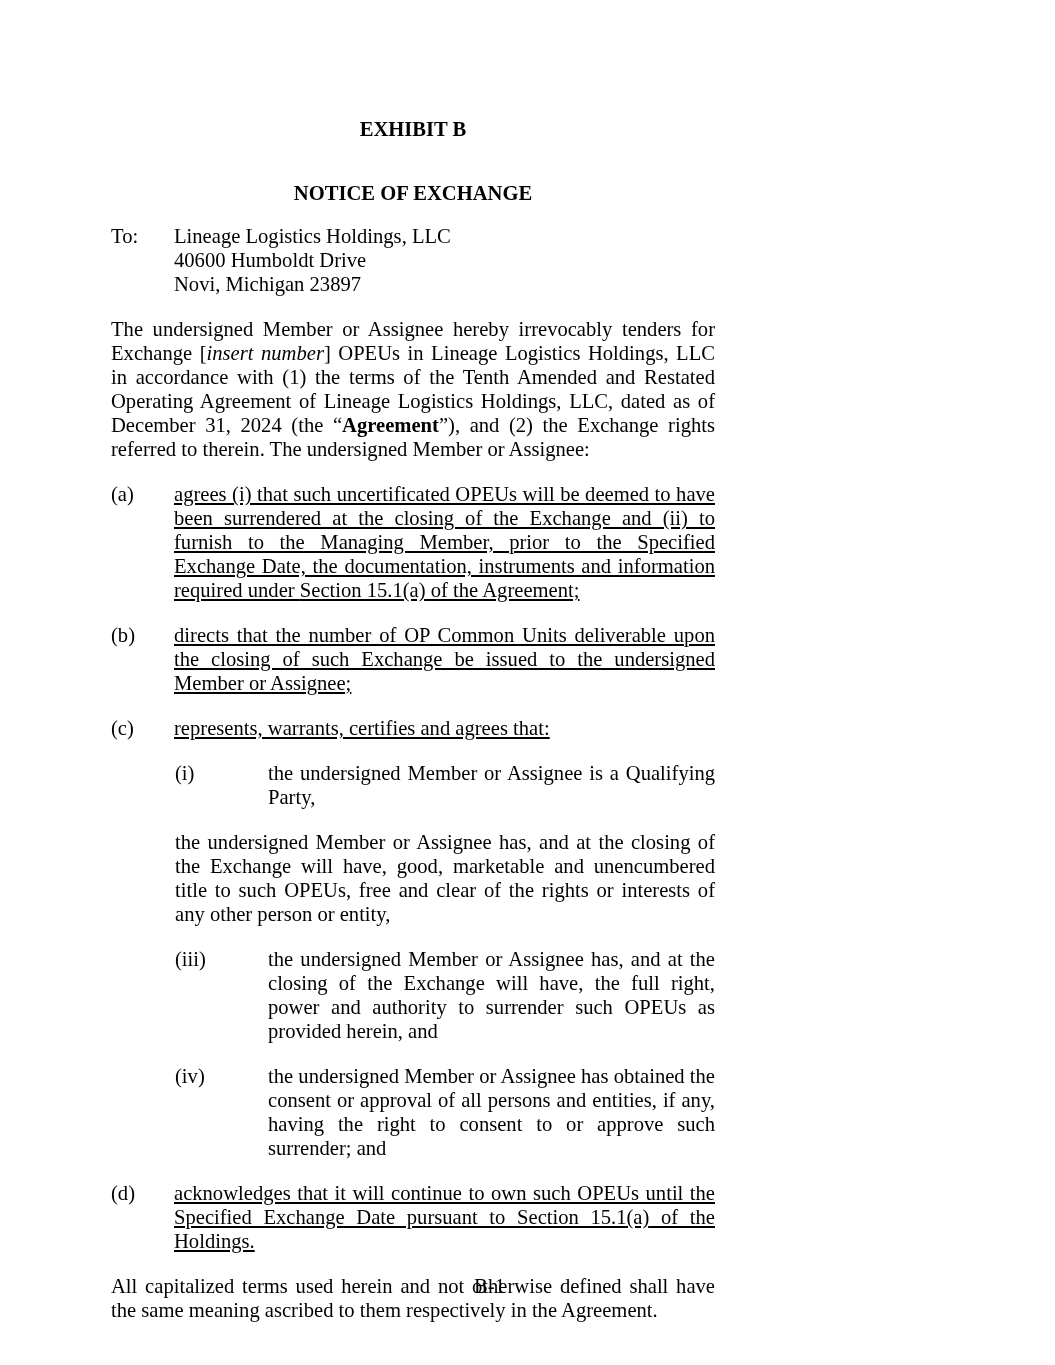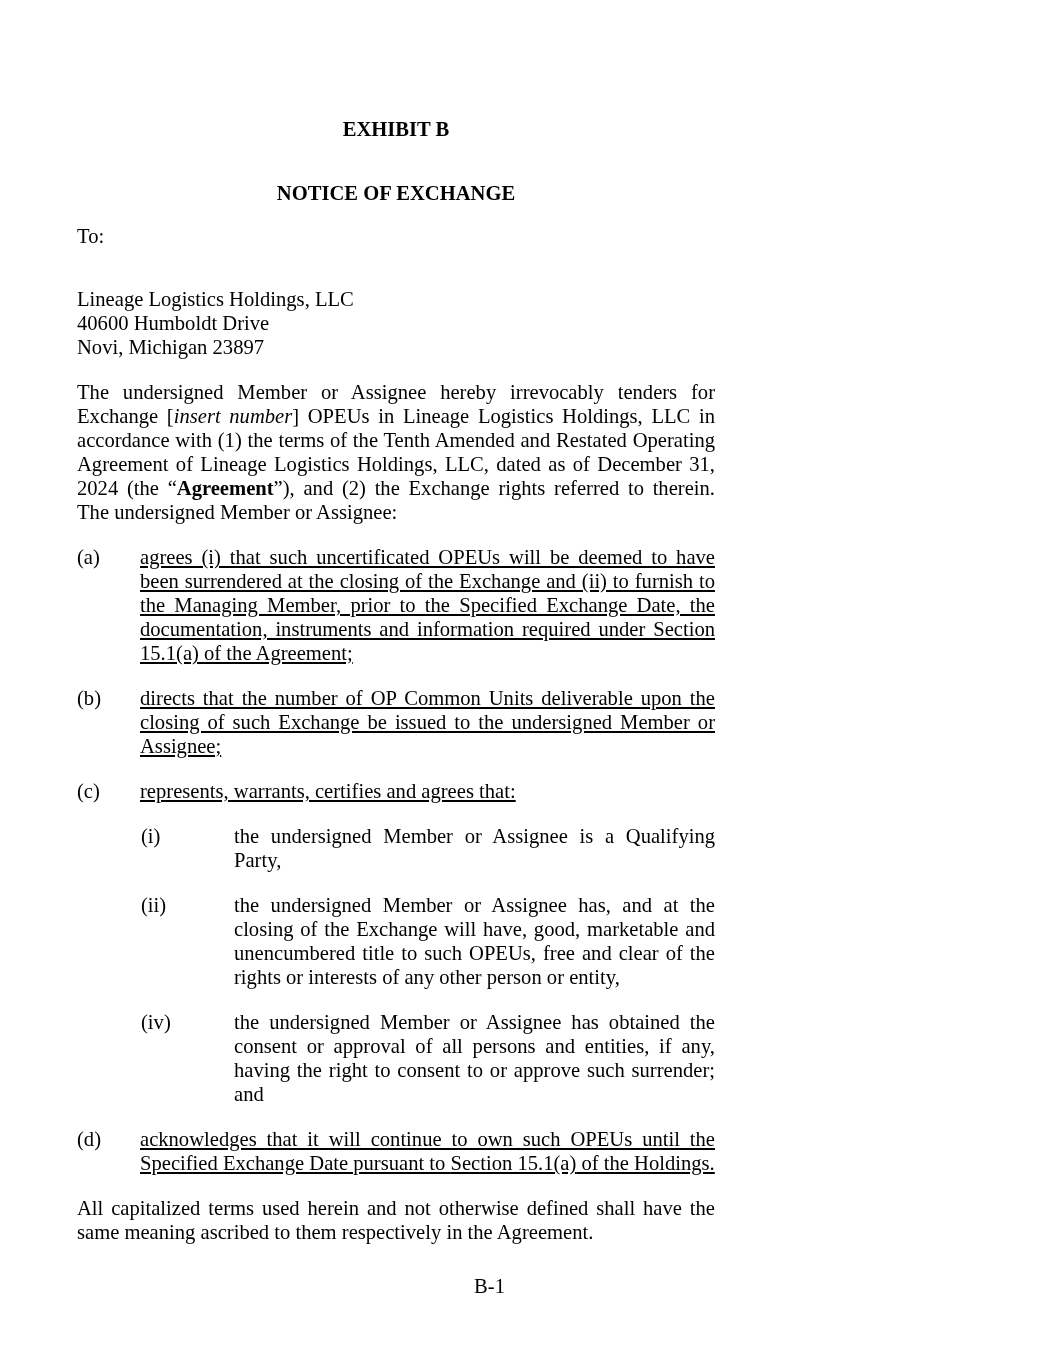--- a/index.html
+++ b/index.html
@@ -12,31 +12,31 @@
     font-family: "Liberation Serif", "DejaVu Serif", serif;
     font-size: 20.6px;
     line-height: 24px;
     color: #000000;
   }
   .page {
     position: absolute;
     top: 0; left: 0;
     width: 840px;
     height: 1365px;
-    padding: 117px 125px 0 77px;
+    padding: 117px 125px 0 111px;
     border-radius: 32px;
   }
   .heading {
     text-align: center;
     font-weight: bold;
     font-size: 20.6px;
     margin-bottom: 26px;
   }
   .heading.sub { margin-bottom: 19px; margin-top: 40px; }
-  .block { margin-bottom: 21px; flex-direction: column; }
+  .block { margin-bottom: 21px; }
   .addr-block { display: flex; }
   .addr-label { width: 63px; flex: 0 0 63px; }
   .addr-lines { flex: 1; }
   .para { text-align: justify; }
   .li1 { display: flex; margin-bottom: 21px; }
   .li1-label { width: 63px; flex: 0 0 63px; }
   .li1-text { flex: 1; text-align: justify; text-decoration: underline; }
   .li2 { display: flex; margin-left: 64px; margin-bottom: 21px; }
   .li2-label { width: 93px; flex: 0 0 93px; }
   .li2-text { flex: 1; text-align: justify; }
@@ -85,24 +85,27 @@
     <div class="li1-label">(c)</div>
     <div class="li1-text">represents, warrants, certifies and agrees that:</div>
   </div>
 
   <div class="li2">
     <div class="li2-label">(i)</div>
     <div class="li2-text">the undersigned Member or Assignee is a Qualifying Party,</div>
   </div>
 
   <div class="li2">
-    <div class="li2-label">(ii)</div>
     <div class="li2-text">the undersigned Member or Assignee has, and at the closing of the Exchange will have, good, marketable and unencumbered title to such OPEUs, free and clear of the rights or interests of any other person or entity,</div>
   </div>
 
+  <div class="li2">
+    <div class="li2-label">(iii)</div>
+    <div class="li2-text">the undersigned Member or Assignee has, and at the closing of the Exchange will have, the full right, power and authority to surrender such OPEUs as provided herein, and</div>
+  </div>
 
   <div class="li2">
     <div class="li2-label">(iv)</div>
     <div class="li2-text">the undersigned Member or Assignee has obtained the consent or approval of all persons and entities, if any, having the right to consent to or approve such surrender; and</div>
   </div>
 
   <div class="li1">
     <div class="li1-label">(d)</div>
     <div class="li1-text"><span>acknowledges that it will continue to own such OPEUs until the Specified Exchange Date pursuant to </span><span class="ul">Section 15.1(a)</span><span> of the Holdings.</span></div>
   </div>

